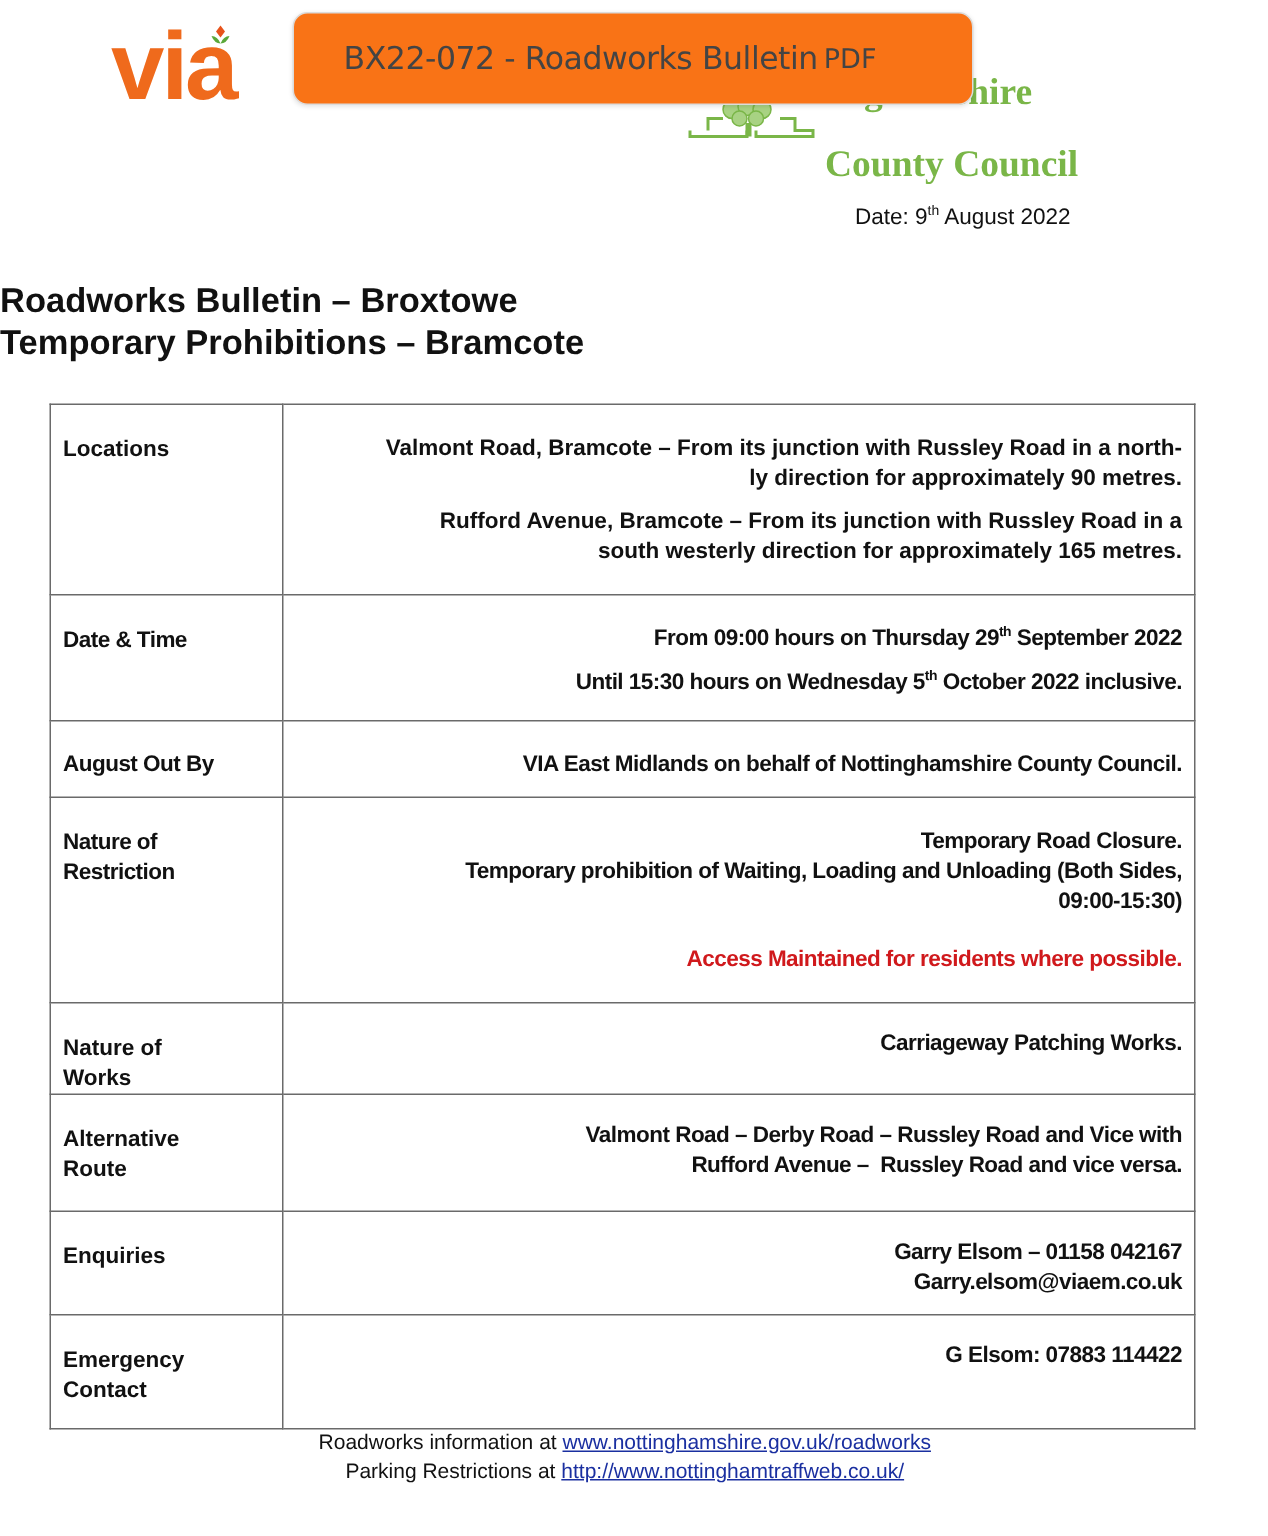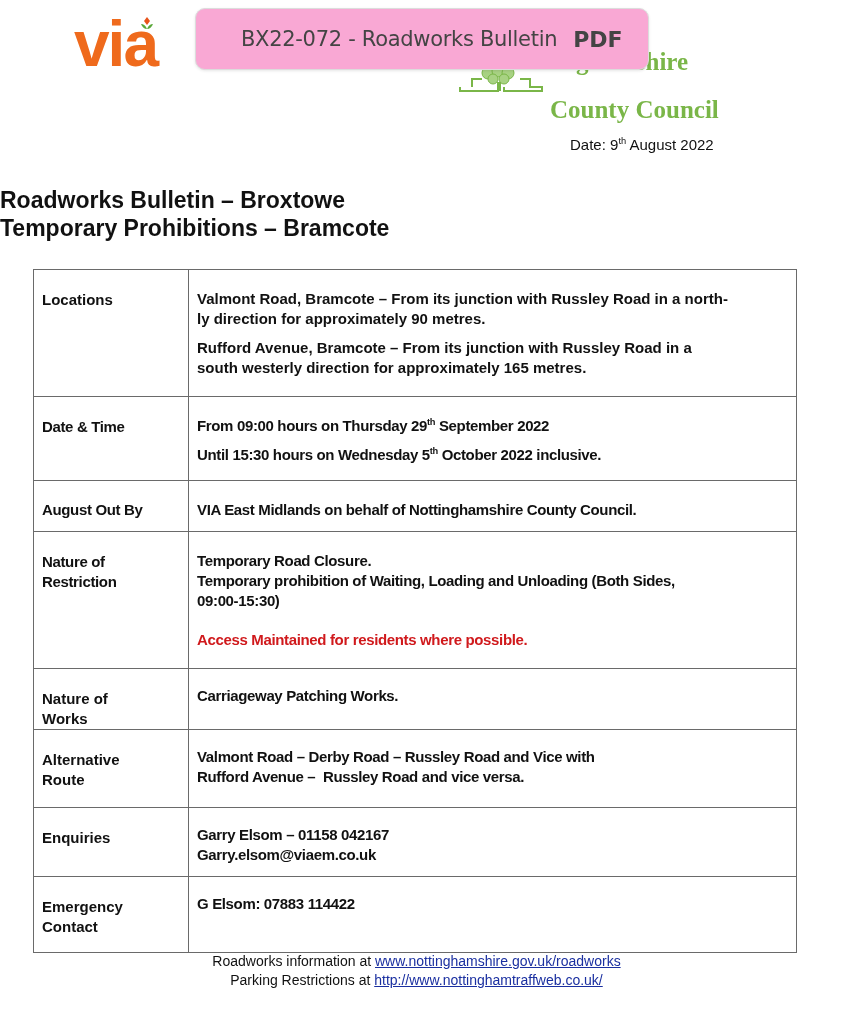--- a/index.html
+++ b/index.html
@@ -9,30 +9,30 @@
   }
   .via-logo {
     position:absolute; left:74px; top:18px; width:120px; height:56px;
   }
   .via-logo .txt {
     position:absolute; left:0; top:-6px; font-family:"Liberation Sans", sans-serif;
     font-weight:bold; font-size:64px; color:#ef6a1c; letter-spacing:-2px; line-height:64px;
   }
   .title-card {
     position:absolute; left:195px; top:8px; width:454px; height:62px;
-    background:#f9a8d4; border:1px solid #dcdcdc; border-radius:10px;
+    background:#f97316; border:1px solid #dcdcdc; border-radius:10px;
     box-shadow:0 1px 3px rgba(0,0,0,0.10);
-    display:flex; align-items:center; box-sizing:border-box; padding-left:45px;
+    display:flex; align-items:center; box-sizing:border-box; padding-left:33px;
     z-index:5;
   }
   .title-card .name {
     font-family:"DejaVu Sans", sans-serif; font-size:21px; color:#444; letter-spacing:-0.3px;
   }
   .title-card .ftype {
-    font-family:"DejaVu Sans", sans-serif; font-size:22px; color:#444; margin-left:16px;font-weight:bold;
+    font-family:"DejaVu Sans", sans-serif; font-size:18px; color:#444; margin-left:4px;
   }
   .ncc-logo {
     position:absolute; left:458px; top:45px; width:330px; height:58px;
   }
   .ncc-logo .emblem {
     position:absolute; left:0; top:20px; width:86px; height:30px;
   }
   .ncc-logo .line1, .ncc-logo .line2 {
     position:absolute; left:92px; font-family:"Liberation Serif", serif; font-weight:bold;
     color:#7ab648; font-size:25px; line-height:26px; white-space:nowrap;
@@ -49,21 +49,21 @@
   }
   .heading .l1 { display:block; padding-right:0px; }
   table.bulletin {
     position:absolute; left:33px; top:269px; width:764px; border-collapse:collapse;
     font-size:15px; font-weight:bold; color:#111;
   }
   table.bulletin td {
     border:1.5px solid #6a6a6a; vertical-align:top; padding:0;
   }
   td.lbl { width:140px; padding:20px 6px 0 8px !important; line-height:20px; }
-  td.val { padding:19px 8px 0 8px !important; line-height:20px; }
+  td.val { padding:19px 8px 0 8px !important; line-height:20px;text-align:right; }
   .p { margin:0; }
   .gap { margin-top:9px; }
   .gap2 { margin-top:19px; }
   .red { color:#d0191c; }
   .narrow { font-family:"Liberation Sans", sans-serif; letter-spacing:-0.35px; }
   .footer {
     position:absolute; left:0; width:833px; top:952px; text-align:center; font-size:14px; line-height:19px; color:#111;
   }
   .footer a { color:#1a2fa0; text-decoration:underline; }
 </style>

